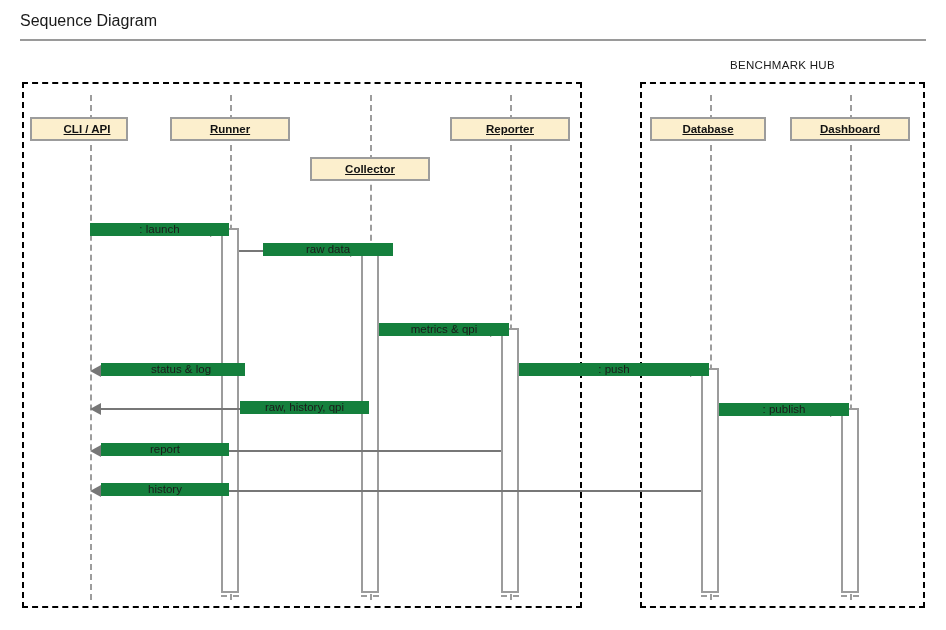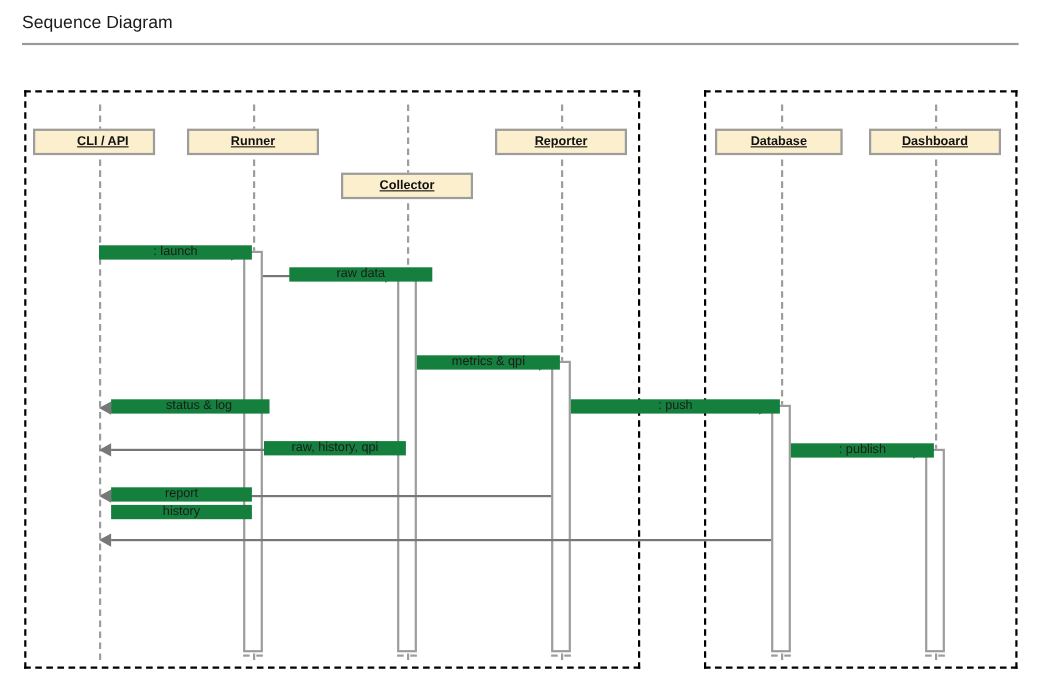--- a/index.html
+++ b/index.html
@@ -122,29 +122,30 @@
 <body>
 
 <div id="canvas">
 
   <div class="page-title">Sequence Diagram</div>
   <div class="title-rule"></div>
 
   <div class="group-frame" style="left:22px; top:82px; width:560px; height:526px;"></div>
 
   <div class="group-frame" style="left:640px; top:82px; width:285px; height:526px;"></div>
+  <div class="group-label" style="left:640px; top:59px; width:285px;">BENCHMARK HUB</div>
 
   <div class="lifeline" style="left:90px;  top:95px; height:505px;"></div>
   <div class="lifeline" style="left:230px; top:95px; height:505px;"></div>
   <div class="lifeline" style="left:370px; top:95px; height:505px;"></div>
   <div class="lifeline" style="left:510px; top:95px; height:505px;"></div>
   <div class="lifeline" style="left:710px; top:95px; height:505px;"></div>
   <div class="lifeline" style="left:850px; top:95px; height:505px;"></div>
 
-  <div class="participant-box" style="left:30px; top:117px; width:111px;padding-left:16px;">
+  <div class="participant-box" style="left:30px; top:117px; width:98px;padding-left:16px;">
     <span class="participant-label">CLI / API</span>
   </div>
   <div class="participant-box" style="left:170px; top:117px; width:120px;">
     <span class="participant-label">Runner</span>
   </div>
   <div class="participant-box" style="left:310px; top:117px; width:120px;margin-top:40px;">
     <span class="participant-label">Collector</span>
   </div>
   <div class="participant-box" style="left:450px; top:117px; width:120px;">
     <span class="participant-label">Reporter</span>
@@ -198,15 +199,15 @@
   <div class="msg-line" style="left:719px; top:410px; width:122px;"></div>
   <div class="msg-head right" style="left:830px; top:405px;"></div>
   <div class="msg-label" style="left:719px; top:403px; width:122px;">: publish</div>
 
   <div class="msg-line" style="left:101px; top:450px; width:400px;"></div>
   <div class="msg-head left" style="left:90px; top:445px;"></div>
   <div class="msg-label" style="left:101px; top:443px; width:120px;">report</div>
 
   <div class="msg-line" style="left:101px; top:490px; width:600px;"></div>
   <div class="msg-head left" style="left:90px; top:485px;"></div>
-  <div class="msg-label" style="left:101px; top:459px; width:120px;">history</div>
+  <div class="msg-label" style="left:101px; top:483px; width:120px;">history</div>
 
 </div>
 
 </body></html>

